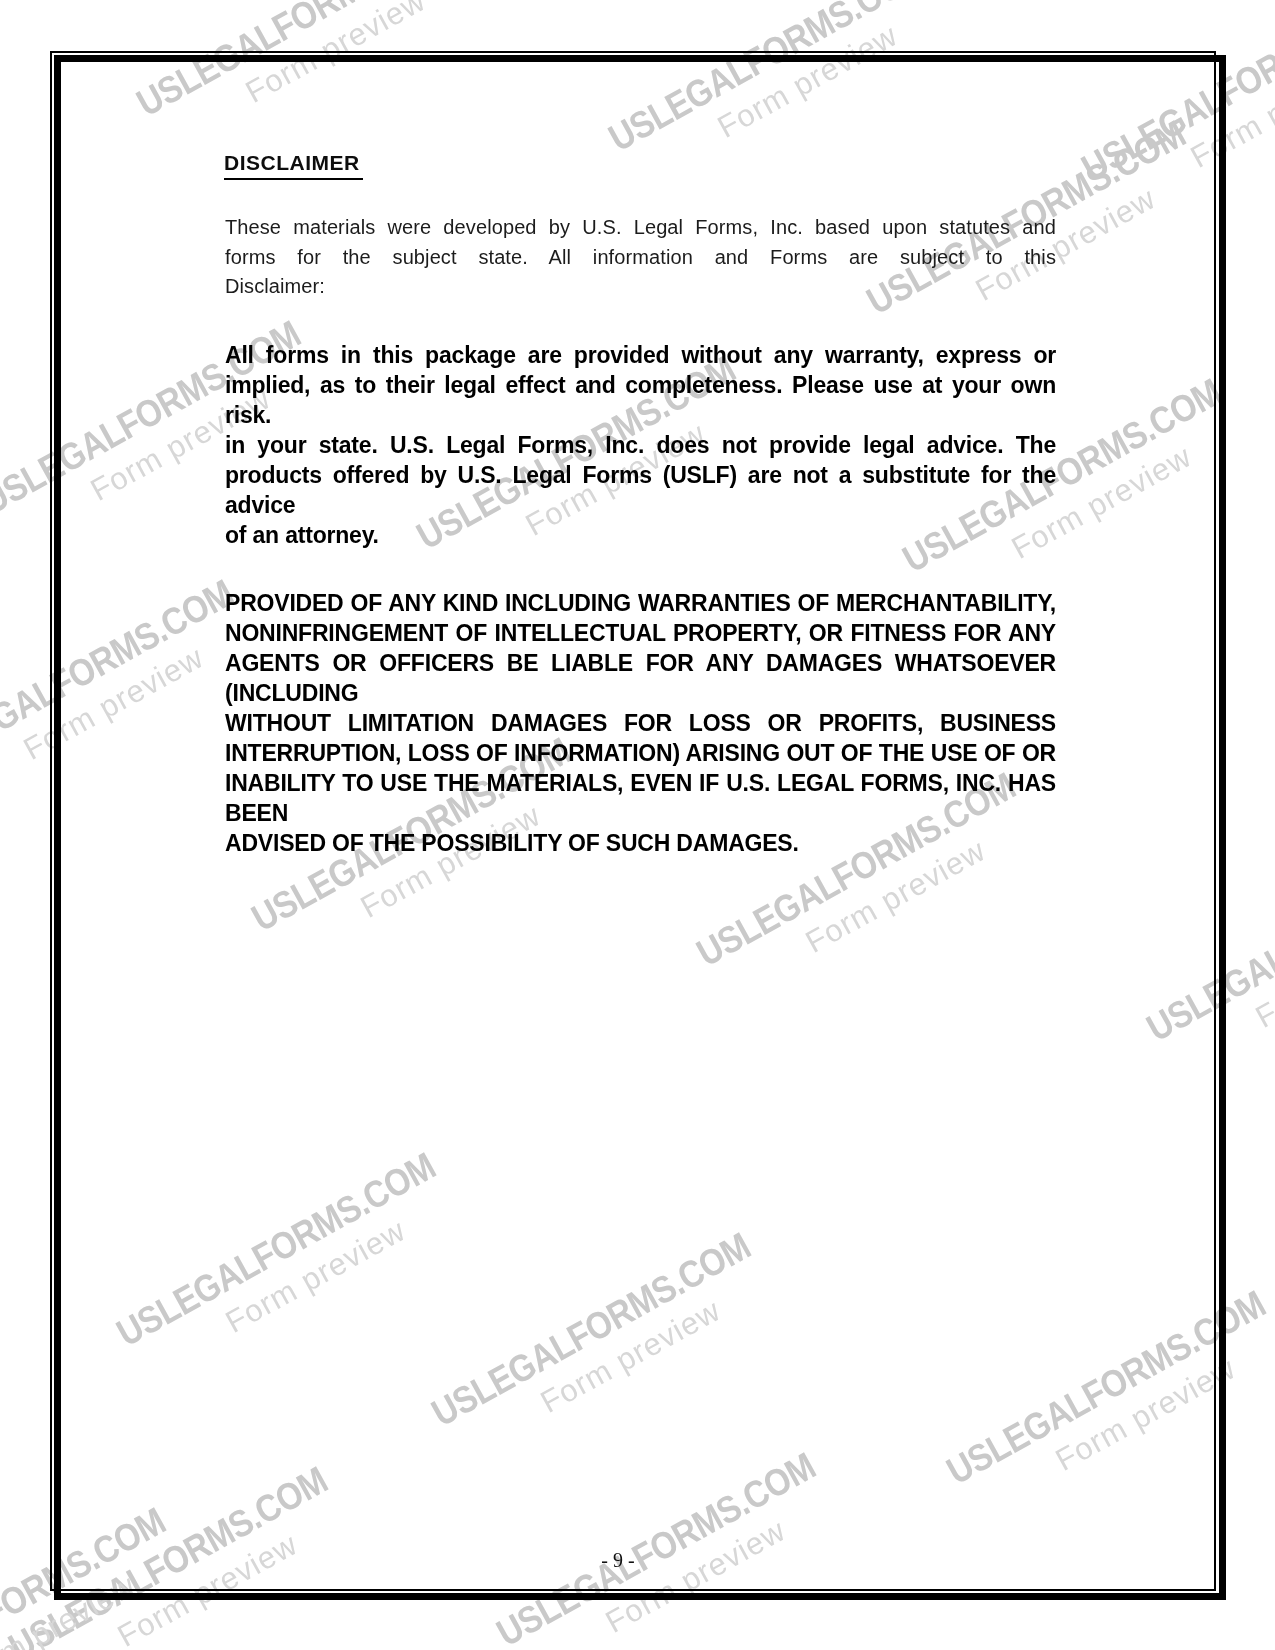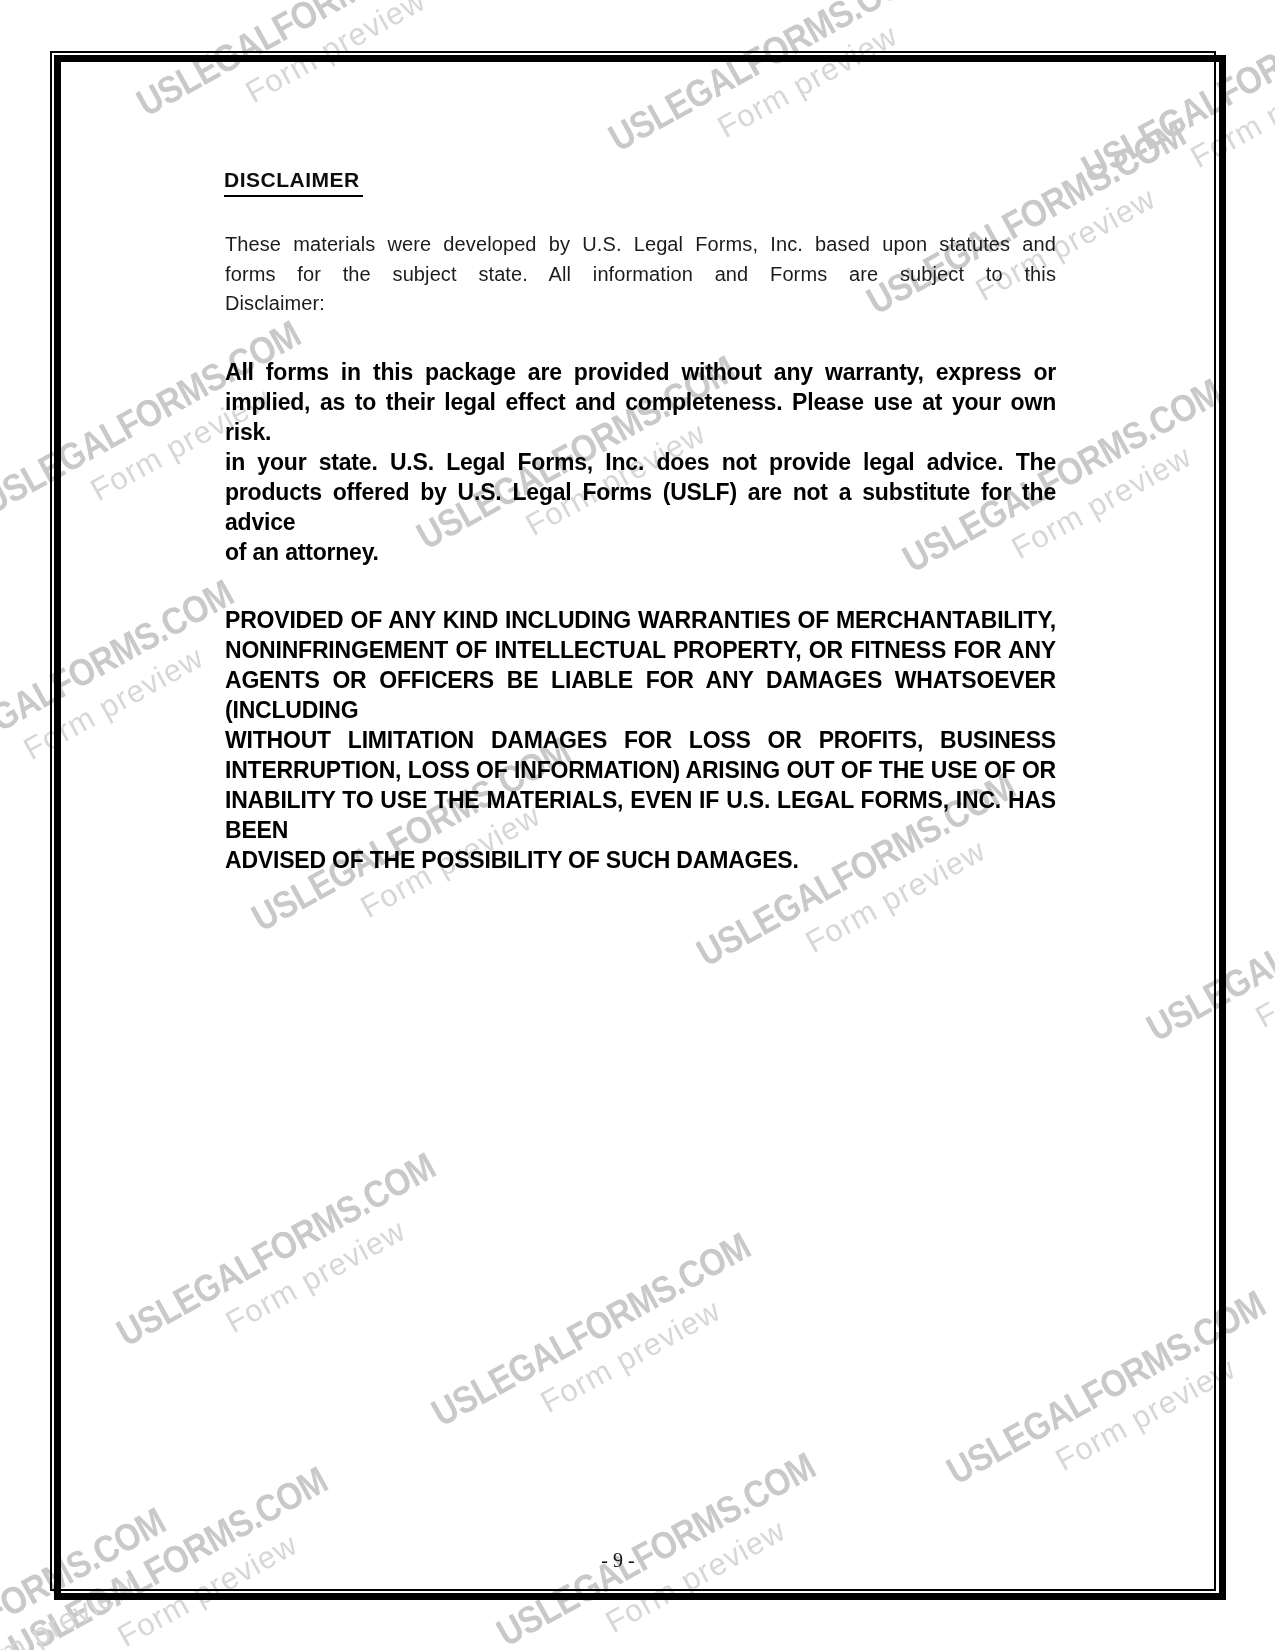--- a/index.html
+++ b/index.html
@@ -26,21 +26,21 @@
   .frame-thin{
     position:absolute;left:50px;top:51px;width:1166px;height:1540px;
     border:2px solid #000;box-sizing:border-box;z-index:3;
   }
   
   .content{position:absolute;left:213px;top:150px;width:855px;z-index:4;}
   .title-row{margin:0 0 33px 11px;}
   .title-text{
     display:inline-block;font-weight:700;font-size:21px;line-height:25px;
     letter-spacing:0.5px;color:#0d0d0d;
-    border-bottom:2.5px solid #000;padding:0 3px 3px 0;margin-top:17px;
+    border-bottom:2.5px solid #000;padding:0 3px 3px 0;
   }
   .para{margin:12px;}
   .para .line{text-align:justify;text-align-last:justify;}
   .para .line.last{text-align:left;text-align-last:auto;}
   .para.regular{
     font-size:20px;line-height:29.5px;letter-spacing:0.1px;word-spacing:1px;
     color:#1c1c1c;margin-bottom:38px;
   }
   .para.bold, .para.bold-caps{
     font-weight:700;font-size:23px;line-height:30px;letter-spacing:-0.2px;

